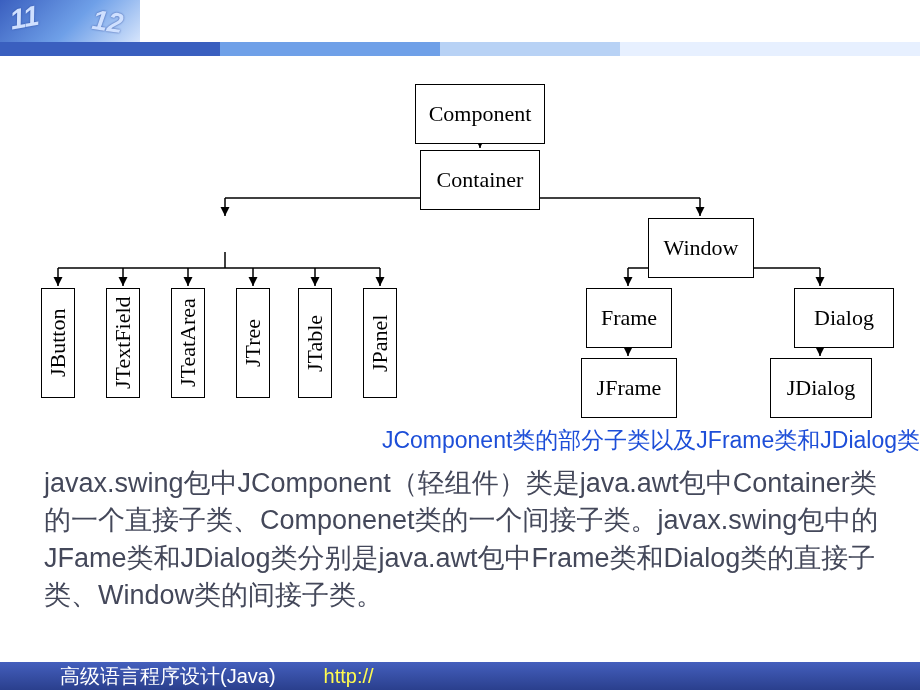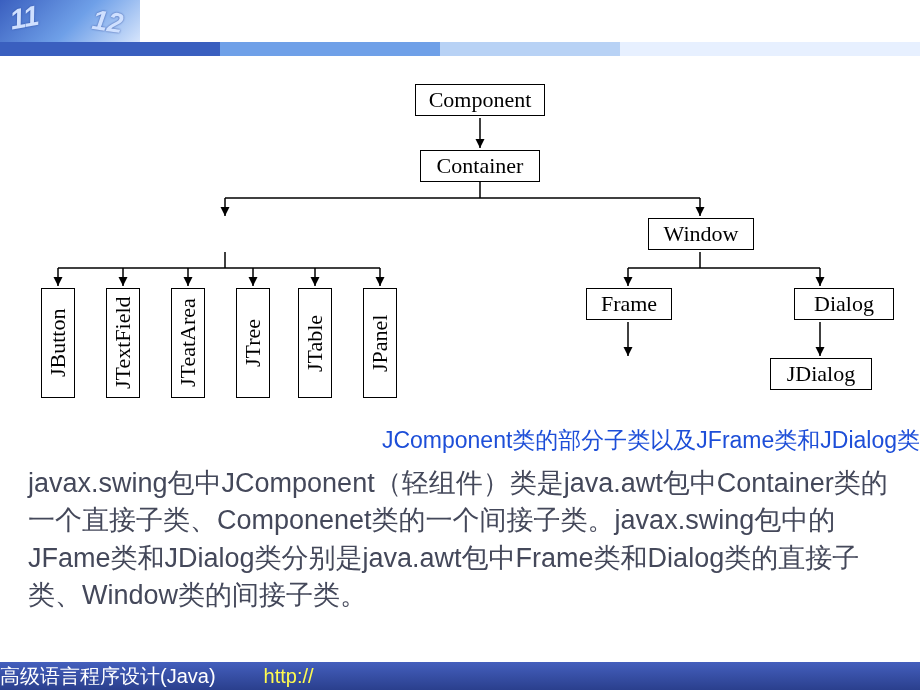--- a/index.html
+++ b/index.html
@@ -46,57 +46,58 @@
   }
   .node {
     position: absolute;
     border: 1.5px solid #000;
     background: #fff;
     display: flex;
     align-items: center;
     justify-content: center;
     font-family: "Times New Roman", serif;
     font-size: 22px;
-    padding: 2px 0;
+    padding: 16px 0;
   }
   .vnode {
     writing-mode: vertical-rl;
     text-orientation: sideways;
     transform: rotate(180deg);
     font-size: 22px;
     padding: 6px 2px;
     width: 34px;
     letter-spacing: 0;
   }
   .caption {
     position: absolute;
     left: 0; right: 0;
     text-align: right;
     font-family: "SimHei","Microsoft YaHei",sans-serif;
     font-size: 23px;
     color: #1d4ed8;
   }
   .paragraph {
     position: absolute;
-    left: 28px; right: 28px;
+    left: 44px; right: 28px;
     top: 465px;
     font-size: 27px;
     line-height: 1.38;
     color: #44485a;
     font-family: "Microsoft YaHei","SimSun",Arial,sans-serif;
   }
   .footer {
     position: absolute;
     left:0; right:0; bottom:0;
     height: 28px;
     background: linear-gradient(180deg,#445fbd 0%, #2a3f8d 100%);
     color:#fff;
     font-size: 20px;
     display:flex;
     align-items:center;
+    padding-left: 60px;
     font-family:"Microsoft YaHei",sans-serif;
   }
   .footer .link{ margin-left: 48px; color:#fffb4f;}
   svg.conn {
     position:absolute; left:0; top:0; width:920px; height:350px;
     overflow:visible;
   }
 </style>
 </head>
 <body>
@@ -152,20 +153,21 @@
 
   <div class="node vnode" style="left:41px;top:218px;height:110px">JButton</div>
   <div class="node vnode" style="left:106px;top:218px;height:110px">JTextField</div>
   <div class="node vnode" style="left:171px;top:218px;height:110px">JTeatArea</div>
   <div class="node vnode" style="left:236px;top:218px;height:110px">JTree</div>
   <div class="node vnode" style="left:298px;top:218px;height:110px">JTable</div>
   <div class="node vnode" style="left:363px;top:218px;height:110px">JPanel</div>
 
   <div class="node" style="left:586px;top:218px;width:86px">Frame</div>
   <div class="node" style="left:794px;top:218px;width:100px">Dialog</div>
+  <div class="node" style="left:581px;top:288px;width:96px">JFrame</div>
   <div class="node" style="left:770px;top:288px;width:102px">JDialog</div>
 </div>
 
 <div class="caption" style="top:425px">JComponent类的部分子类以及JFrame类和JDialog类</div>
 
 <div class="paragraph">javax.swing包中JComponent（轻组件）类是java.awt包中Container类的一个直接子类、Componenet类的一个间接子类。javax.swing包中的JFame类和JDialog类分别是java.awt包中Frame类和Dialog类的直接子类、Window类的间接子类。</div>
 
 <div class="footer">
   <span>高级语言程序设计(Java)</span>
   <span class="link">http://</span>

